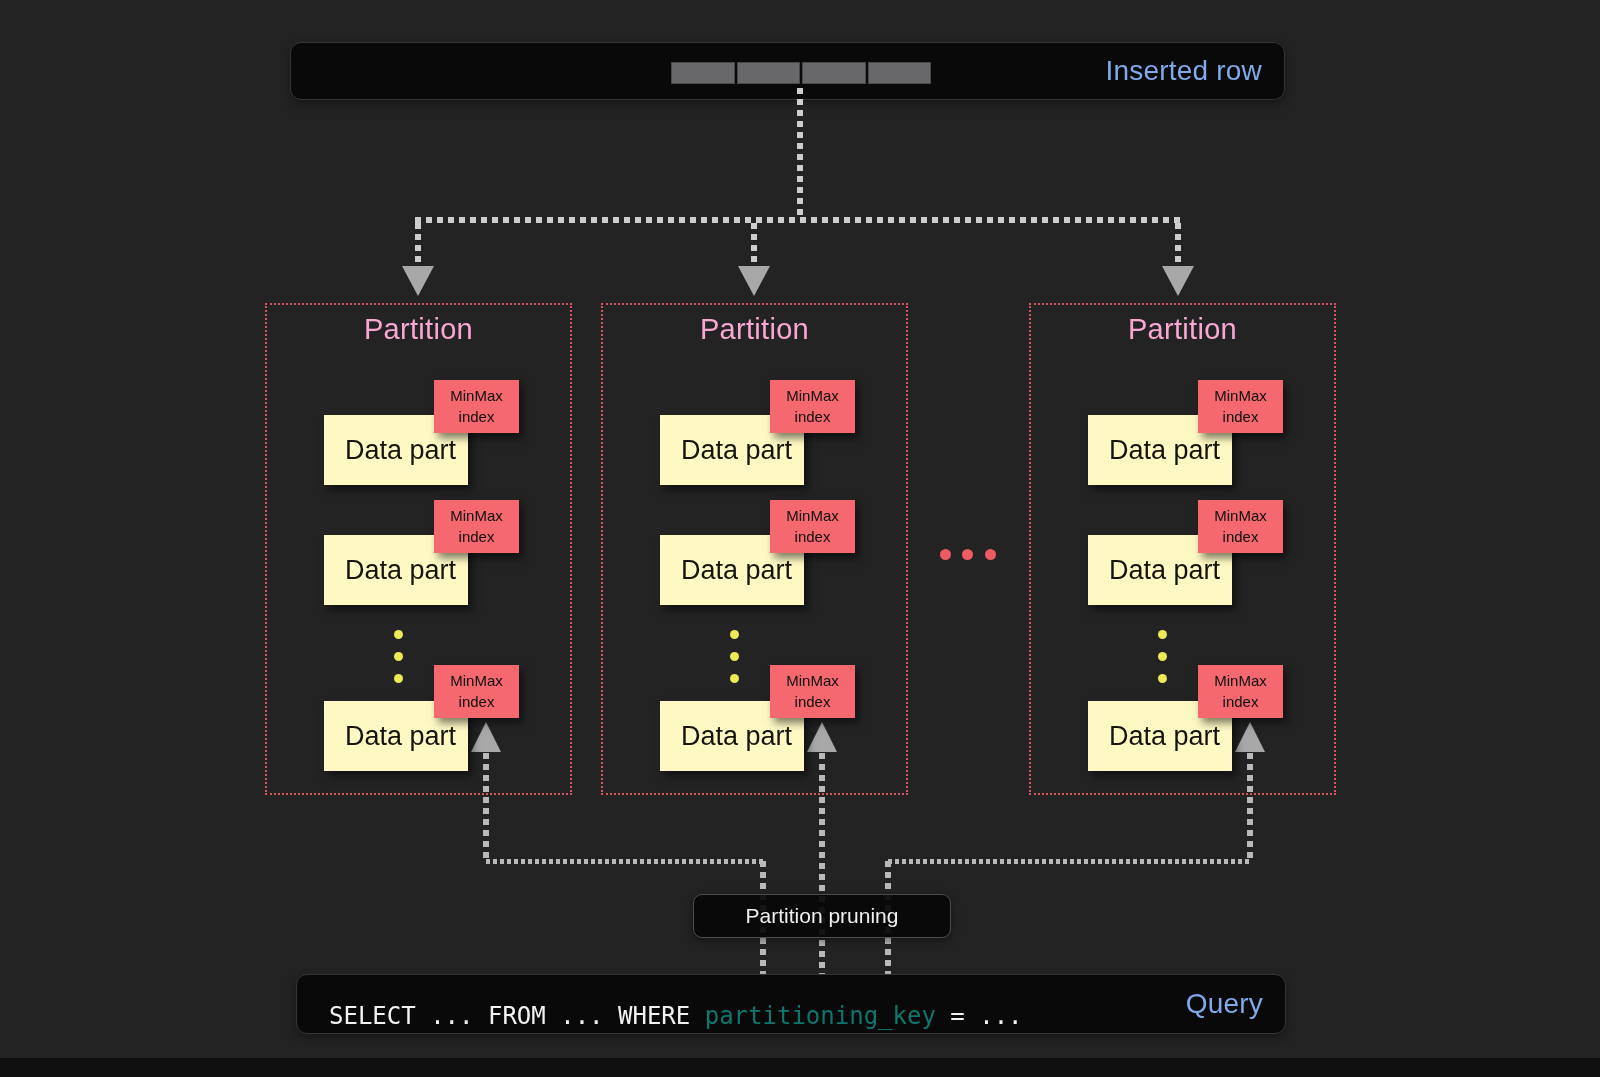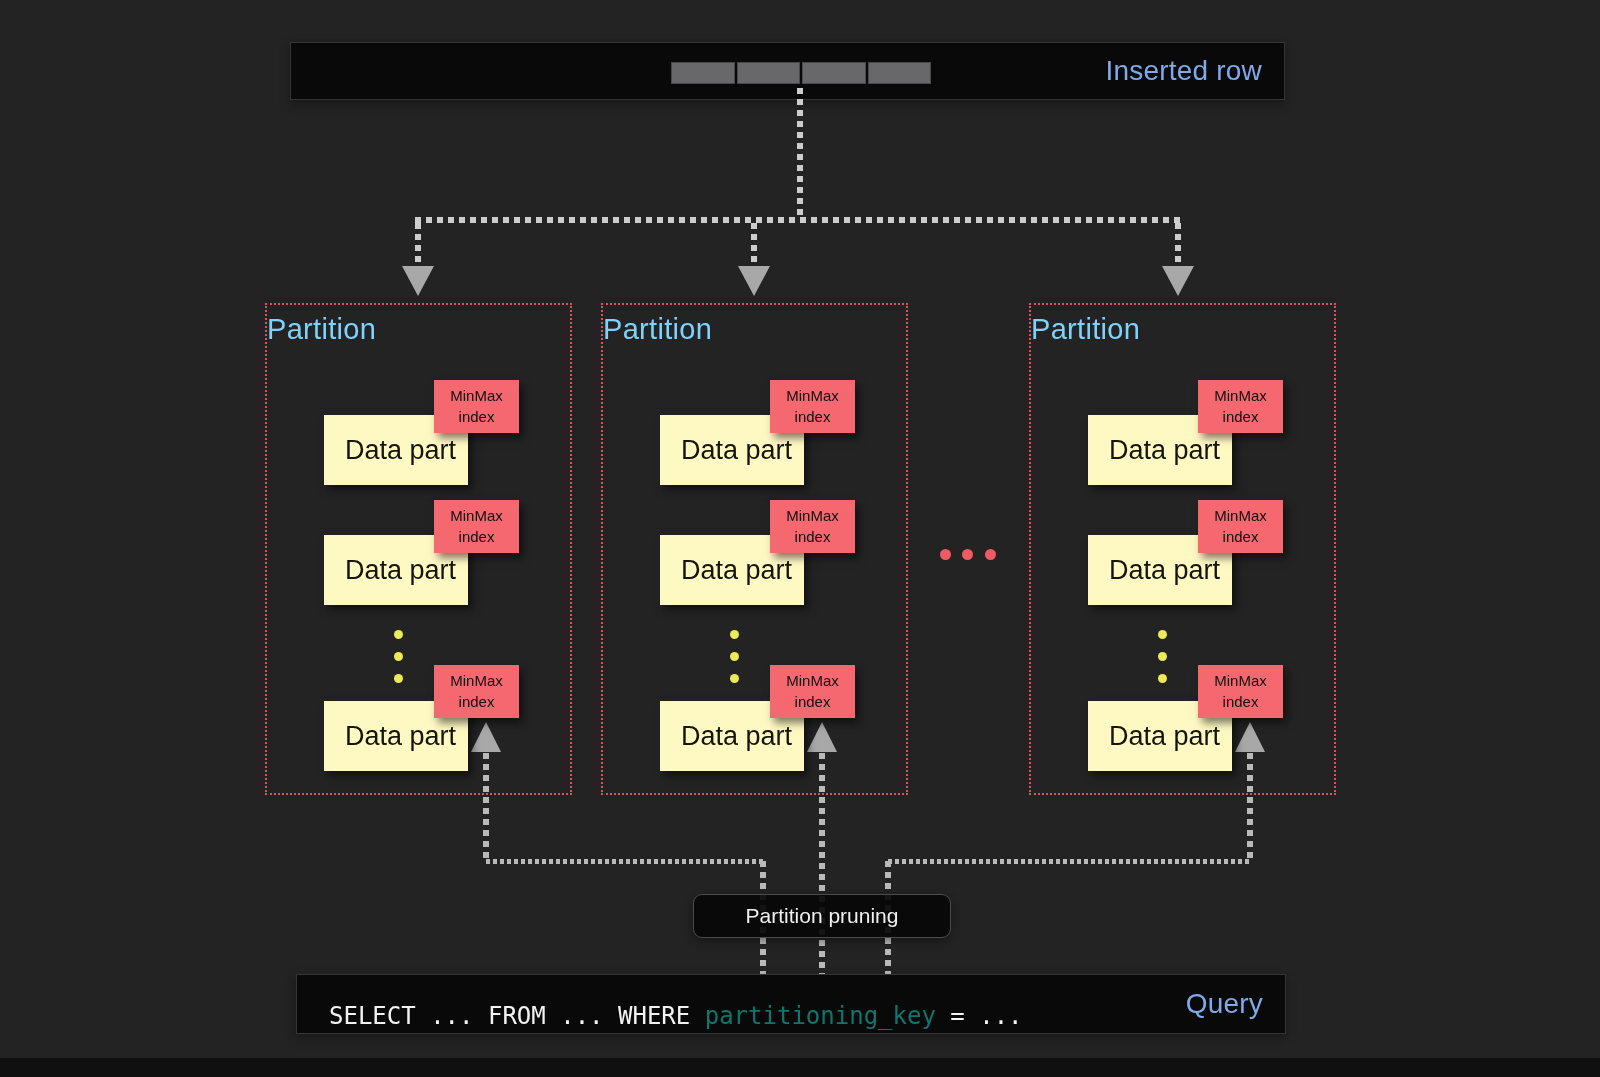--- a/index.html
+++ b/index.html
@@ -6,21 +6,21 @@
   .canvas{
     position:relative;width:1600px;height:1077px;overflow:hidden;
     background:#232324;
     font-family:"Liberation Sans",sans-serif;
   }
   .bottom-strip{position:absolute;left:0;bottom:0;width:1600px;height:19px;background:#101011;}
 
   
   .bar{
     position:absolute;height:58px;background:#09090a;border:1px solid #353538;
-    border-radius:0;box-shadow:0 4px 10px rgba(0,0,0,.35);
+    border-radius:11px;box-shadow:0 4px 10px rgba(0,0,0,.35);
     display:flex;align-items:center;box-sizing:border-box;
   }
   .bar-top{left:290px;top:42px;width:995px;}
   .bar-query{left:296px;top:974px;width:990px;height:60px;}
   .blue-label{
     position:absolute;right:22px;top:0;height:100%;display:flex;align-items:center;
     color:#7fa9e8;font-size:28px;letter-spacing:.2px;
   }
   .cellrow{position:absolute;left:380px;top:19px;width:260px;height:22px;display:flex;gap:2px;}
   .cell{flex:1;background:#68686a;border:1px solid #49494b;box-sizing:border-box;}
@@ -54,22 +54,22 @@
   .arrow-up{position:absolute;width:0;height:0;
     border-left:15px solid transparent;border-right:15px solid transparent;
     border-bottom:30px solid #a8a8a8;}
 
   
   .partition{
     position:absolute;top:303px;width:307px;height:492px;box-sizing:border-box;
     border:2px dotted #da5460;
   }
   .partition-title{
-    position:absolute;top:8px;left:0;width:100%;
-    color:#7dd3fc;font-size:29px;font-weight:500;letter-spacing:.3px;
+    position:absolute;top:8px;left:0;width:100%;text-align:center;
+    color:#f9a8d4;font-size:29px;font-weight:500;letter-spacing:.3px;
   }
   .datapart{
     position:absolute;left:57px;width:144px;height:70px;background:#fef9c3;
     color:#15150e;font-size:27px;display:flex;align-items:center;padding-left:21px;
     box-sizing:border-box;z-index:2;box-shadow:4px 5px 8px rgba(0,0,0,.5);white-space:nowrap;
   }
   .minmax{
     position:absolute;left:167px;width:85px;height:53px;background:#f5686f;
     color:#101010;font-size:15px;line-height:1.35;text-align:center;
     display:flex;align-items:center;justify-content:center;padding:2px 6px;

